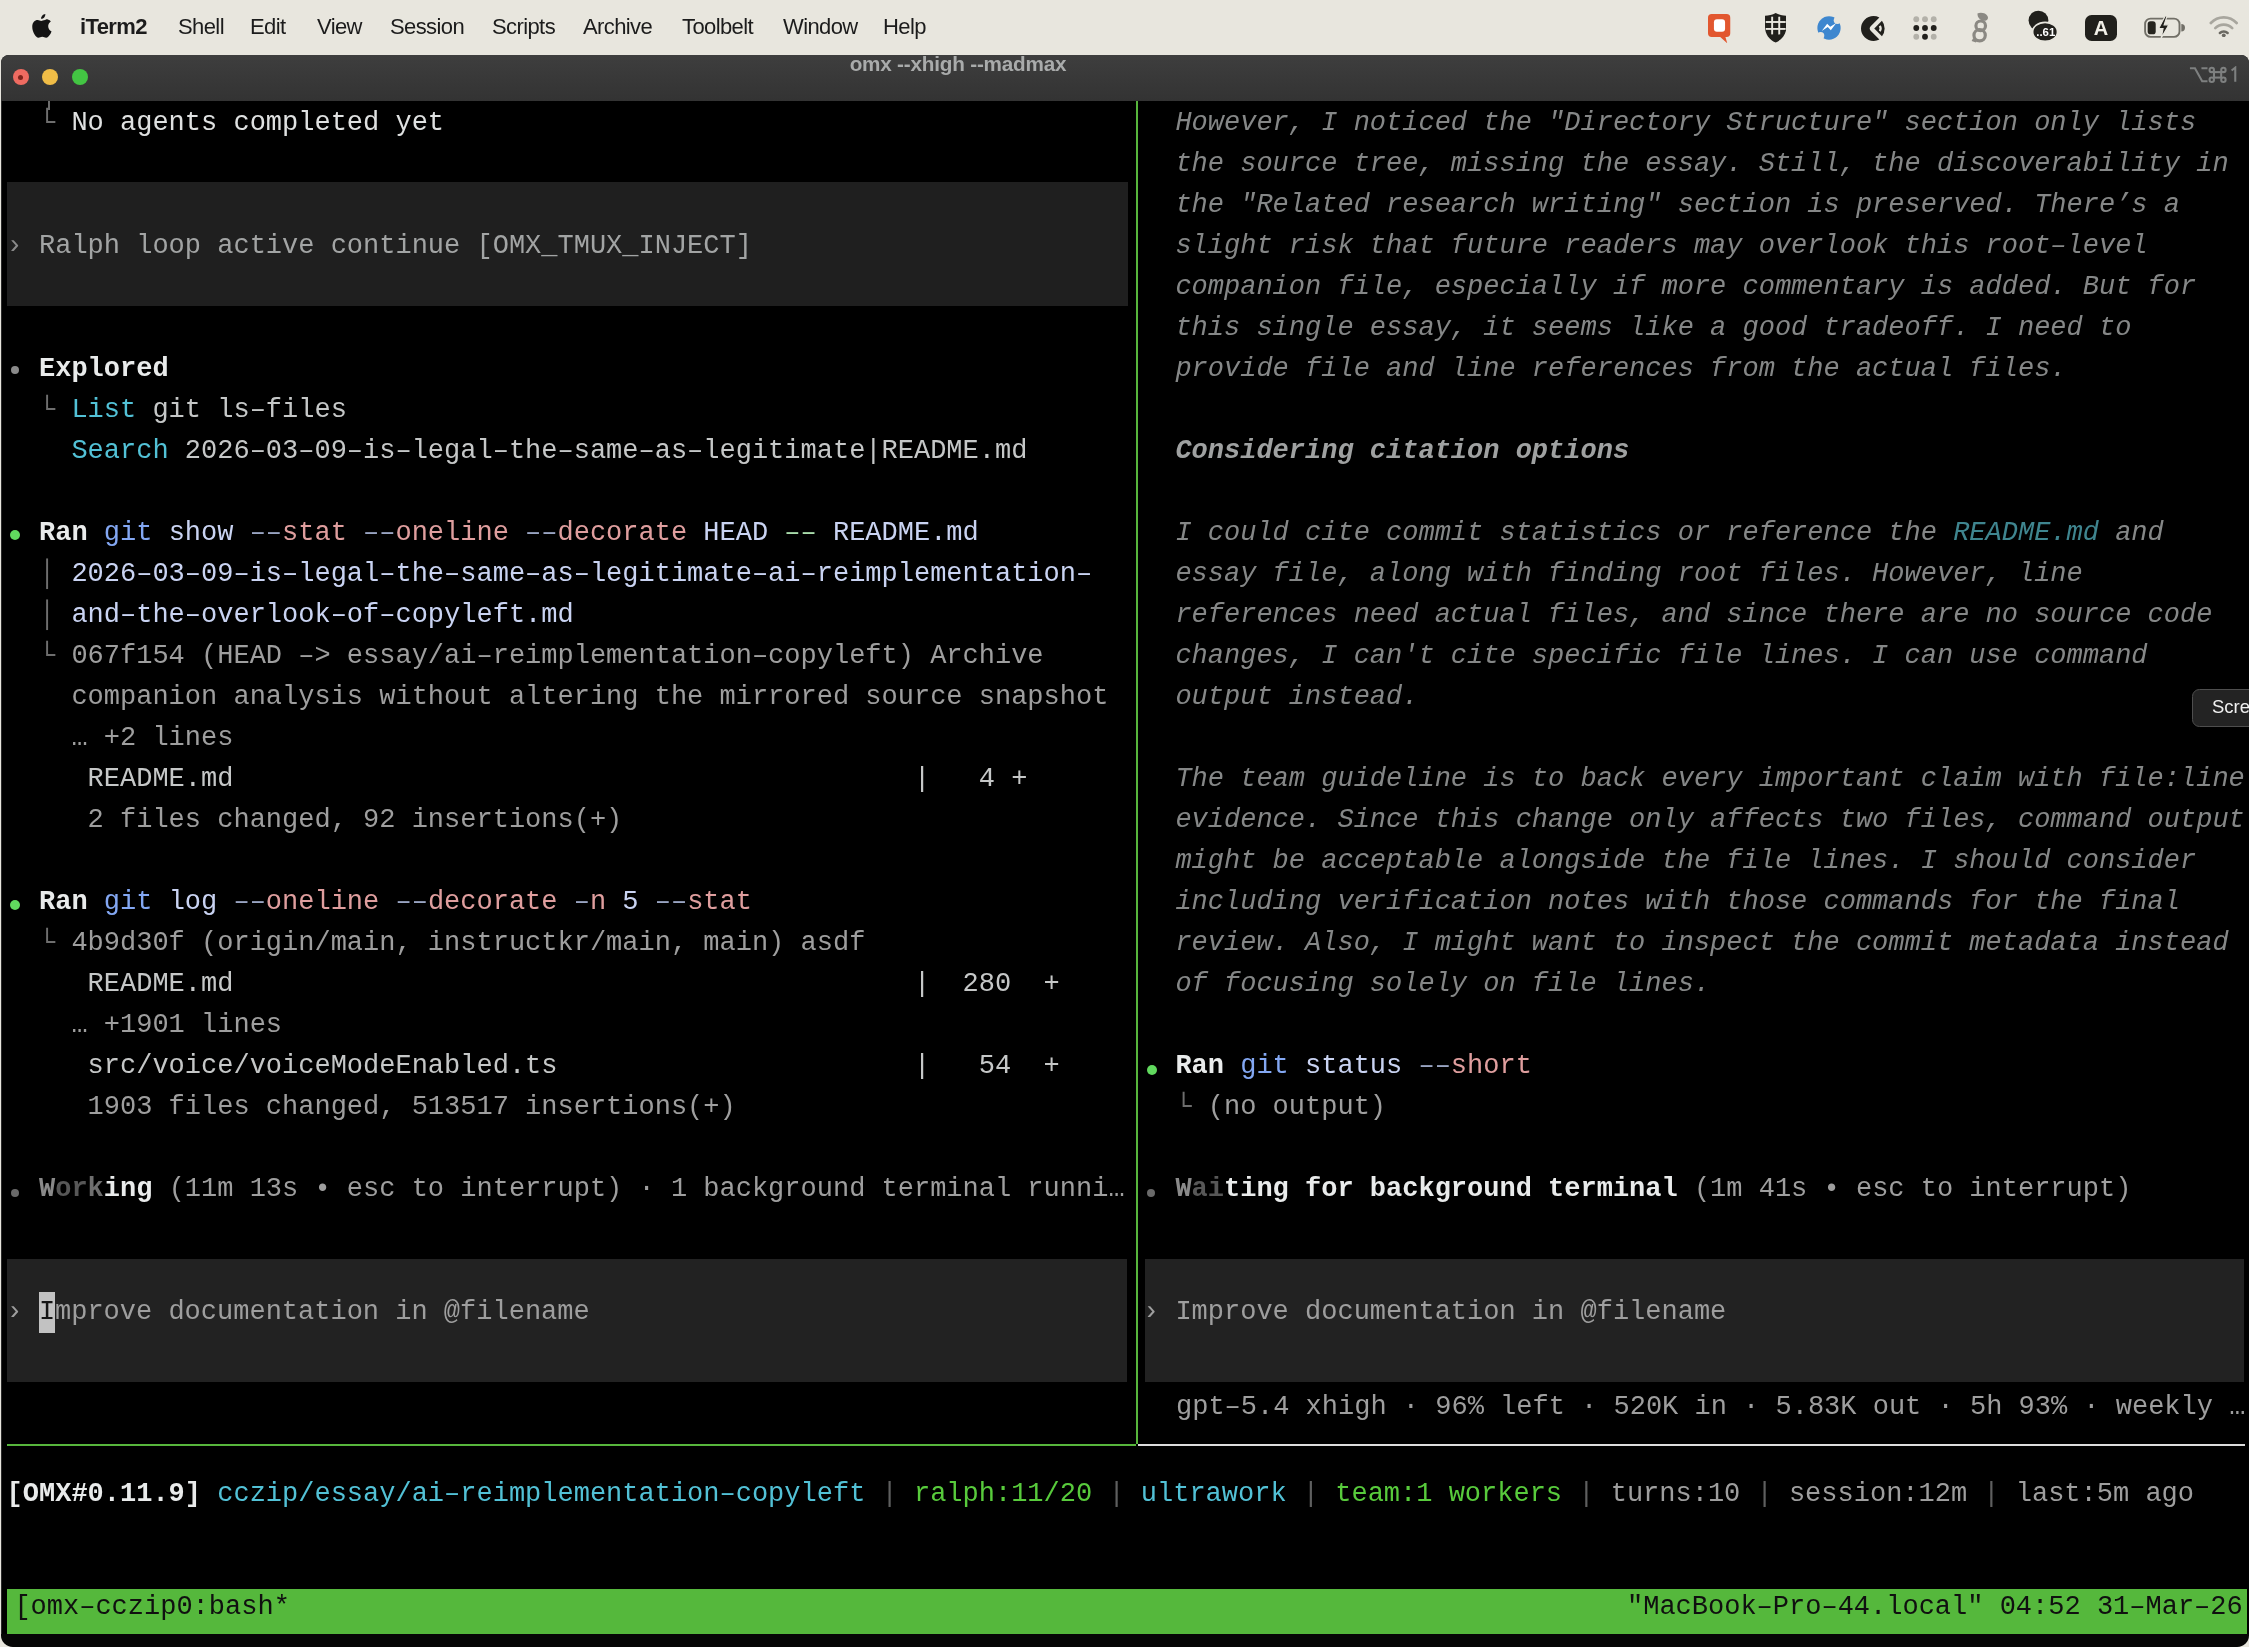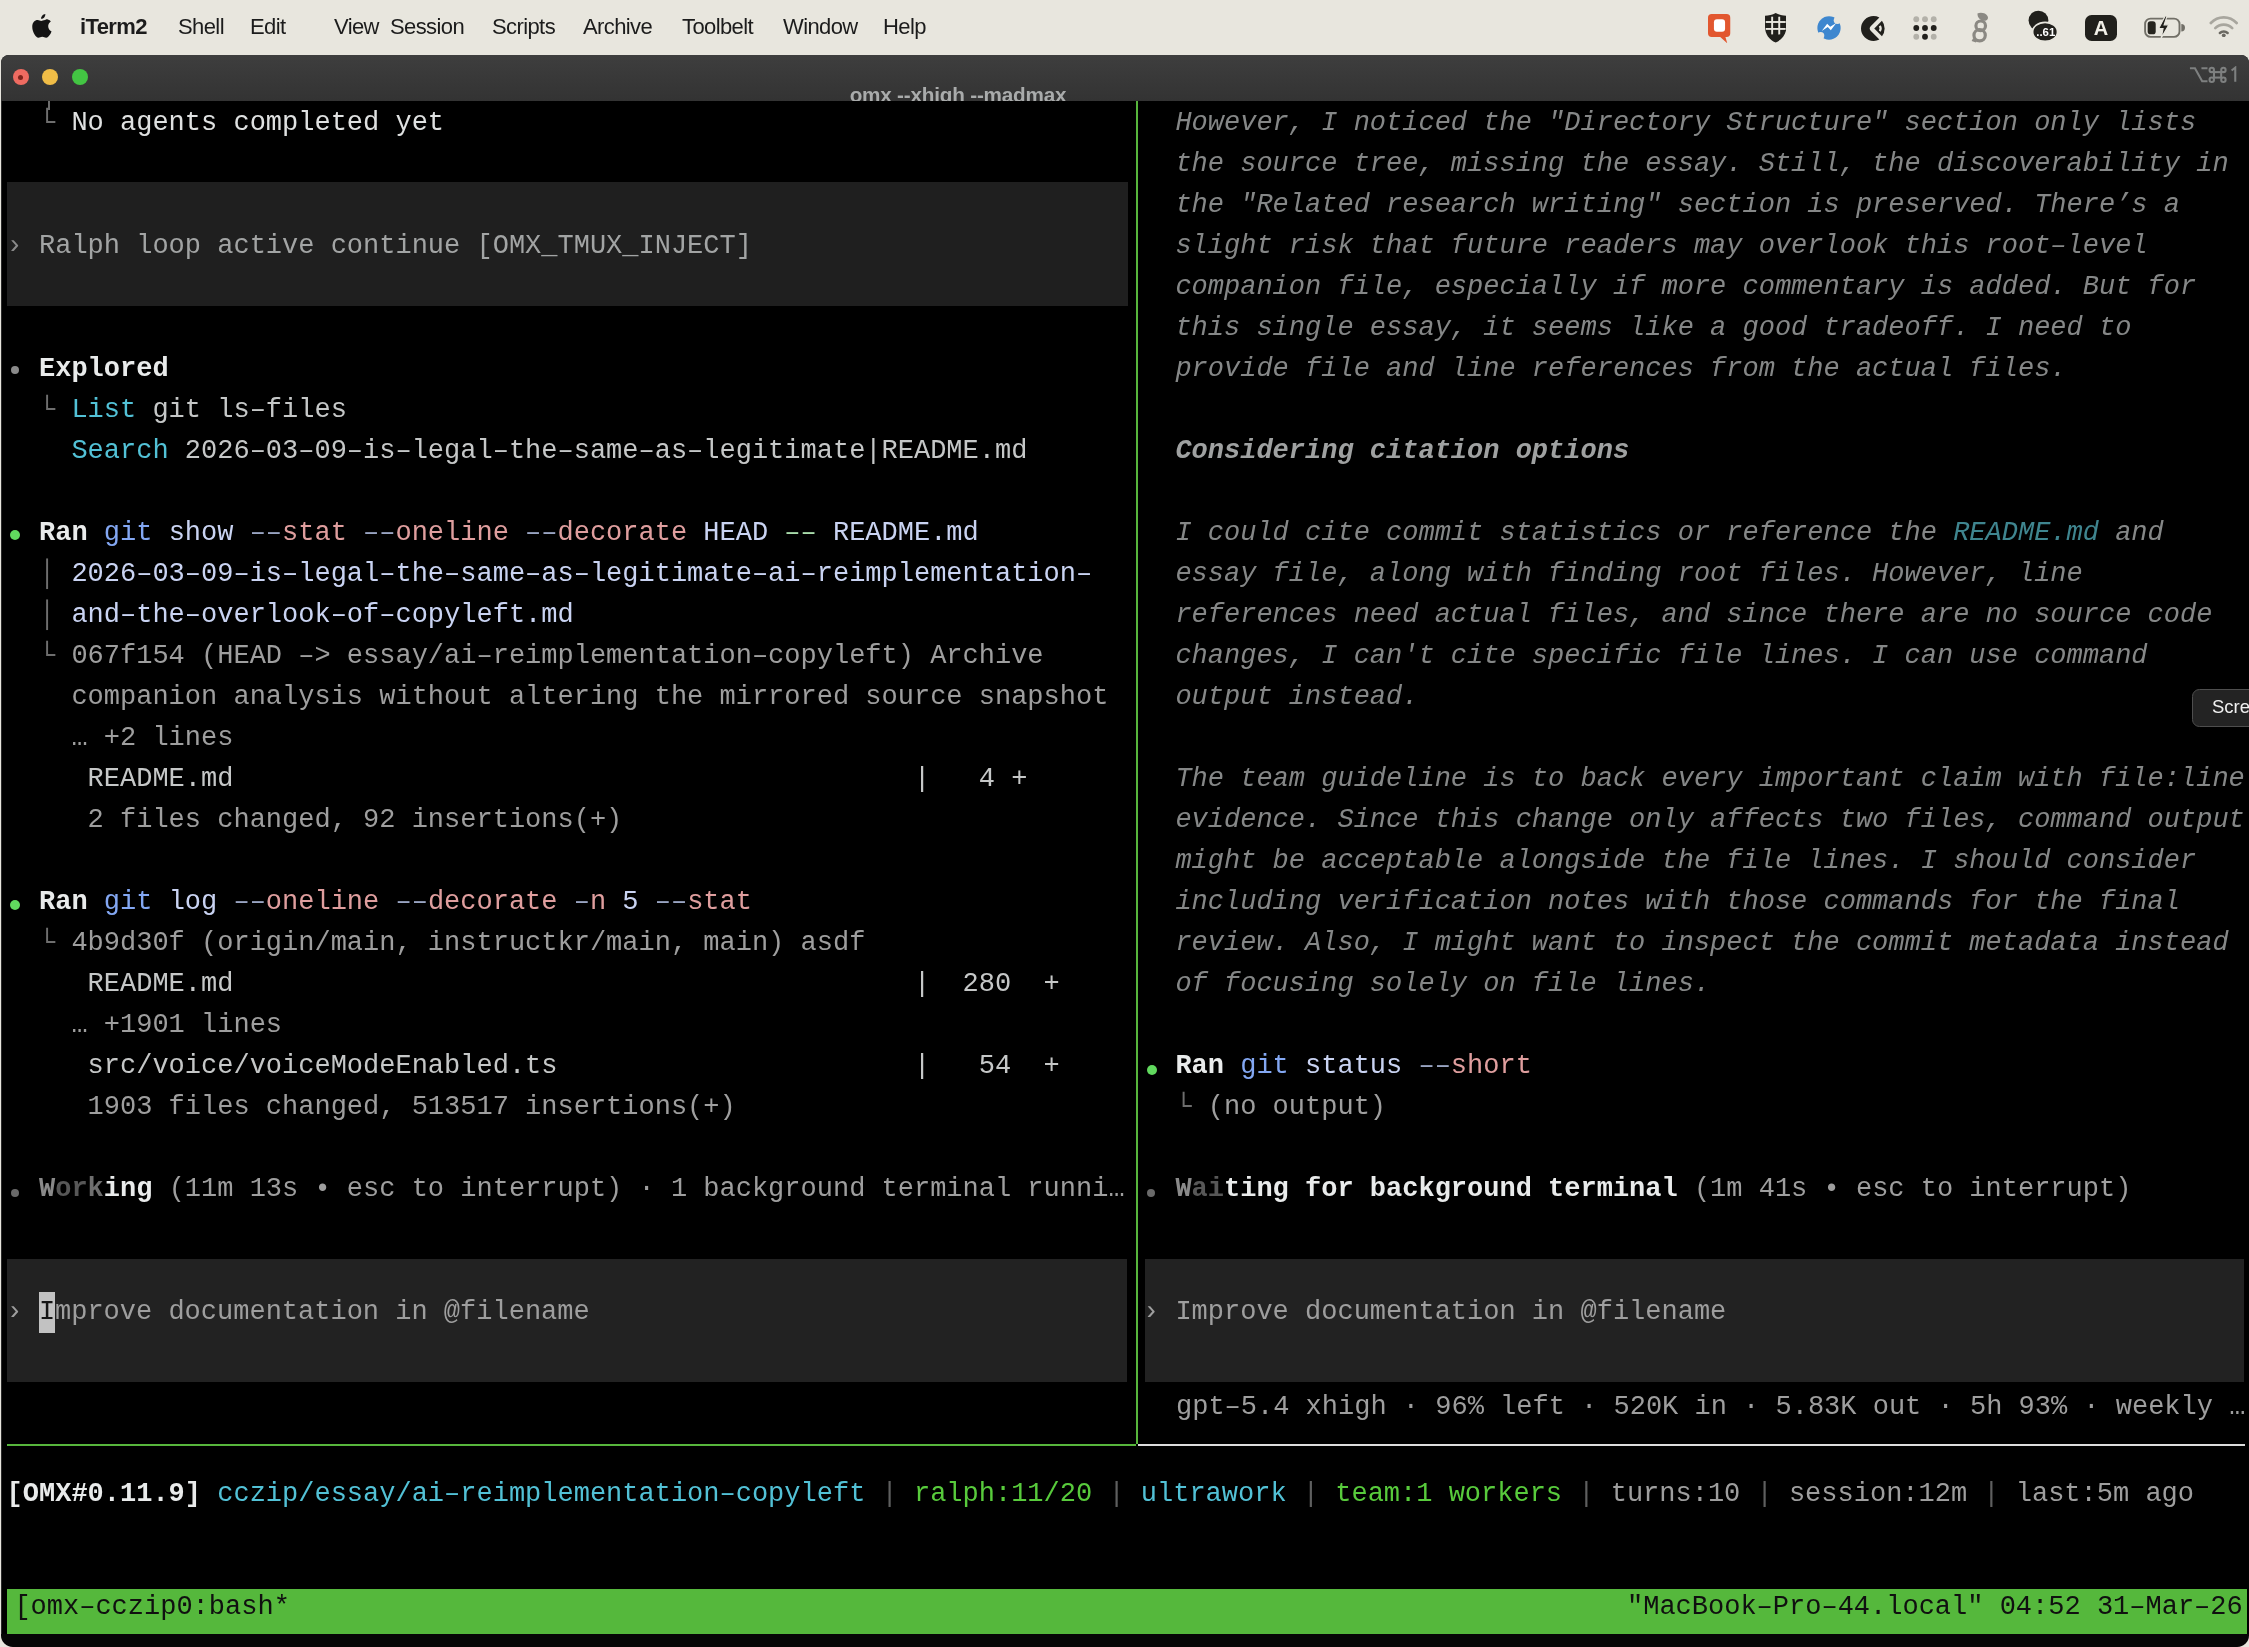--- a/index.html
+++ b/index.html
@@ -31,21 +31,21 @@
 .cur{display:inline-block;width:16px;height:41px;background:#c2c2c2;color:#161616;vertical-align:top}
 </style></head>
 <body>
 <div class="abs" style="left:0;top:0;width:2250px;height:53px;background:#e8e6de"></div>
 <svg class="abs" style="left:29.5px;top:12.5px" width="22" height="27" viewBox="0 0 30 37">
 <path fill="#141414" d="M20.5 9.6c-2.2 0-4 1.2-5.2 1.2-1.3 0-3-1.1-4.9-1.1C6.6 9.7 3 12.8 3 19c0 3.9 1.5 8 3.4 10.7 1.6 2.3 3 4.1 5 4.1 2 0 2.9-1.3 5.3-1.3 2.5 0 3.1 1.3 5.3 1.3s3.7-2 5.1-4c1.6-2.3 2.3-4.5 2.3-4.6-.1-.1-4.5-1.9-4.5-7 0-4.4 3.5-6.4 3.7-6.5-2-3-5.1-3.3-6.1-3.3zM19.4 6c1-1.2 1.7-2.9 1.5-4.6-1.5.1-3.3 1-4.3 2.2-.9 1-1.8 2.7-1.5 4.3 1.6.2 3.3-.8 4.3-1.9z"></path>
   </svg>
 <div class="abs" style="left:80px;top:16px;font-size:22px;line-height:22px;letter-spacing:-0.6px;font-weight:bold;color:#1c1c1c">iTerm2</div>
 <div class="abs" style="left:178px;top:16px;font-size:22px;line-height:22px;letter-spacing:-0.6px;color:#1c1c1c">Shell</div>
 <div class="abs" style="left:250px;top:16px;font-size:22px;line-height:22px;letter-spacing:-0.6px;color:#1c1c1c">Edit</div>
-<div class="abs" style="left:334px;top:16px;font-size:22px;line-height:22px;letter-spacing:-0.6px;color:#1c1c1c">View</div>
+<div class="abs" style="left:317px;top:16px;font-size:22px;line-height:22px;letter-spacing:-0.6px;color:#1c1c1c">View</div>
 <div class="abs" style="left:390px;top:16px;font-size:22px;line-height:22px;letter-spacing:-0.6px;color:#1c1c1c">Session</div>
 <div class="abs" style="left:492px;top:16px;font-size:22px;line-height:22px;letter-spacing:-0.6px;color:#1c1c1c">Scripts</div>
 <div class="abs" style="left:583px;top:16px;font-size:22px;line-height:22px;letter-spacing:-0.6px;color:#1c1c1c">Archive</div>
 <div class="abs" style="left:682px;top:16px;font-size:22px;line-height:22px;letter-spacing:-0.6px;color:#1c1c1c">Toolbelt</div>
 <div class="abs" style="left:783px;top:16px;font-size:22px;line-height:22px;letter-spacing:-0.6px;color:#1c1c1c">Window</div>
 <div class="abs" style="left:883px;top:16px;font-size:22px;line-height:22px;letter-spacing:-0.6px;color:#1c1c1c">Help</div>
 <svg class="abs" style="left:1708px;top:14px" width="23" height="29" viewBox="0 0 31 39">
  <path fill="#e2572f" d="M5 0h20a5 5 0 0 1 5 5v21a5 5 0 0 1-5 5h-1.5l2.5 8.5-9.5-8.5H5a5 5 0 0 1-5-5V5a5 5 0 0 1 5-5z"></path>
  <rect x="8" y="7" width="15" height="17" rx="4" fill="#fff"></rect>
 </svg>
@@ -115,21 +115,21 @@
 </svg>
 
 <div id="win" class="abs" style="left:0.7px;top:55px;width:2248px;height:1592px;background:#060606;border-radius:8px 8px 11.8px 11.8px;overflow:hidden">
  <div class="abs" style="left:-0.7px;top:-55px;width:2250px;height:1648px">
   <div class="abs" style="left:0;top:55px;width:2250px;height:46px;background:linear-gradient(#3e3e3e,#333333)"></div>
 
 <div class="abs" style="left:12.5px;top:69px;width:16px;height:16px;border-radius:8px;background:#ee6b61"></div>
 <div class="abs" style="left:18px;top:75px;width:5.2px;height:5.2px;border-radius:3px;background:#7d241c"></div>
 <div class="abs" style="left:42px;top:69px;width:16px;height:16px;border-radius:8px;background:#f0bd47"></div>
 <div class="abs" style="left:72px;top:69px;width:16px;height:16px;border-radius:8px;background:#43c543"></div>
-<div class="abs" style="left:0;top:83px;width:1916px;text-align:center;font-size:20.7px;font-weight:bold;color:#a9abab;letter-spacing:-0.2px">omx --xhigh --madmax</div>
+<div class="abs" style="left:0;top:52px;width:1916px;text-align:center;font-size:20.7px;font-weight:bold;color:#a9abab;letter-spacing:-0.2px">omx --xhigh --madmax</div>
 <svg class="abs" style="left:2189px;top:66px" width="52" height="17.7" viewBox="0 0 70 24">
 <g stroke="#7e8080" stroke-width="2.8" fill="none">
 <path d="M1 3 h6.8 l9.8 17.6 h7.2 M16.6 3 h8.2"></path>
 <circle cx="30.6" cy="5.3" r="3"></circle>
           <circle cx="46.4" cy="5.3" r="3"></circle>
 <circle cx="30.6" cy="18.7" r="3"></circle>
           <circle cx="46.4" cy="18.7" r="3"></circle>
 <rect x="33.6" y="8.3" width="9.8" height="7.4"></rect>
 <path d="M57.5 6.2 l5-4 V21.5"></path>
 </g>

